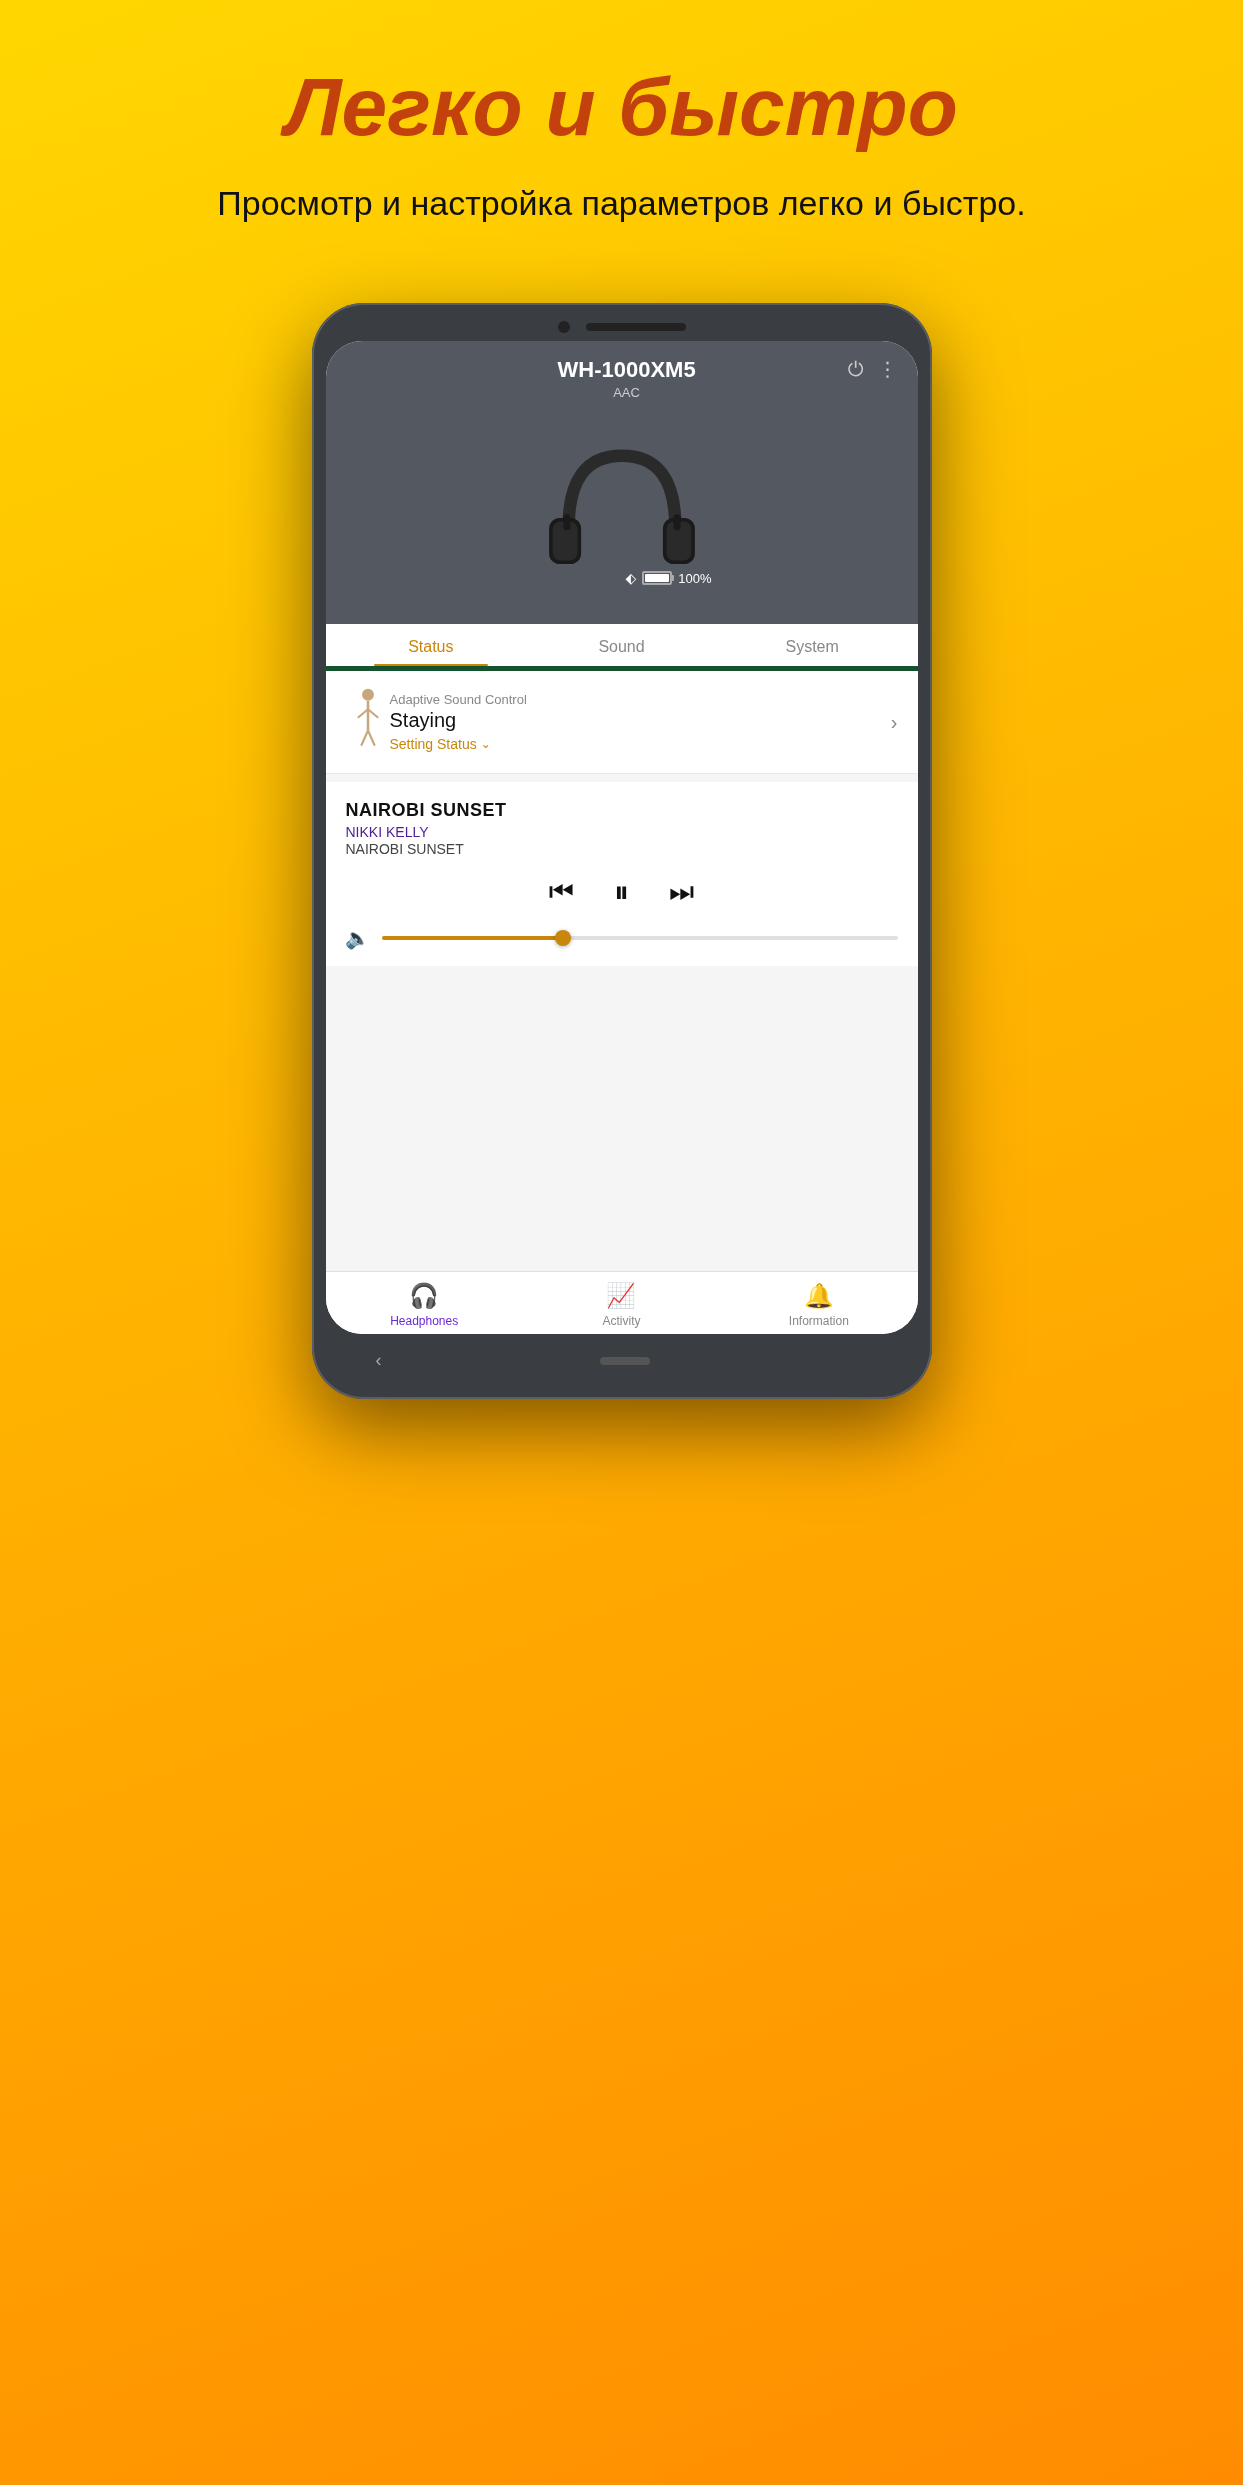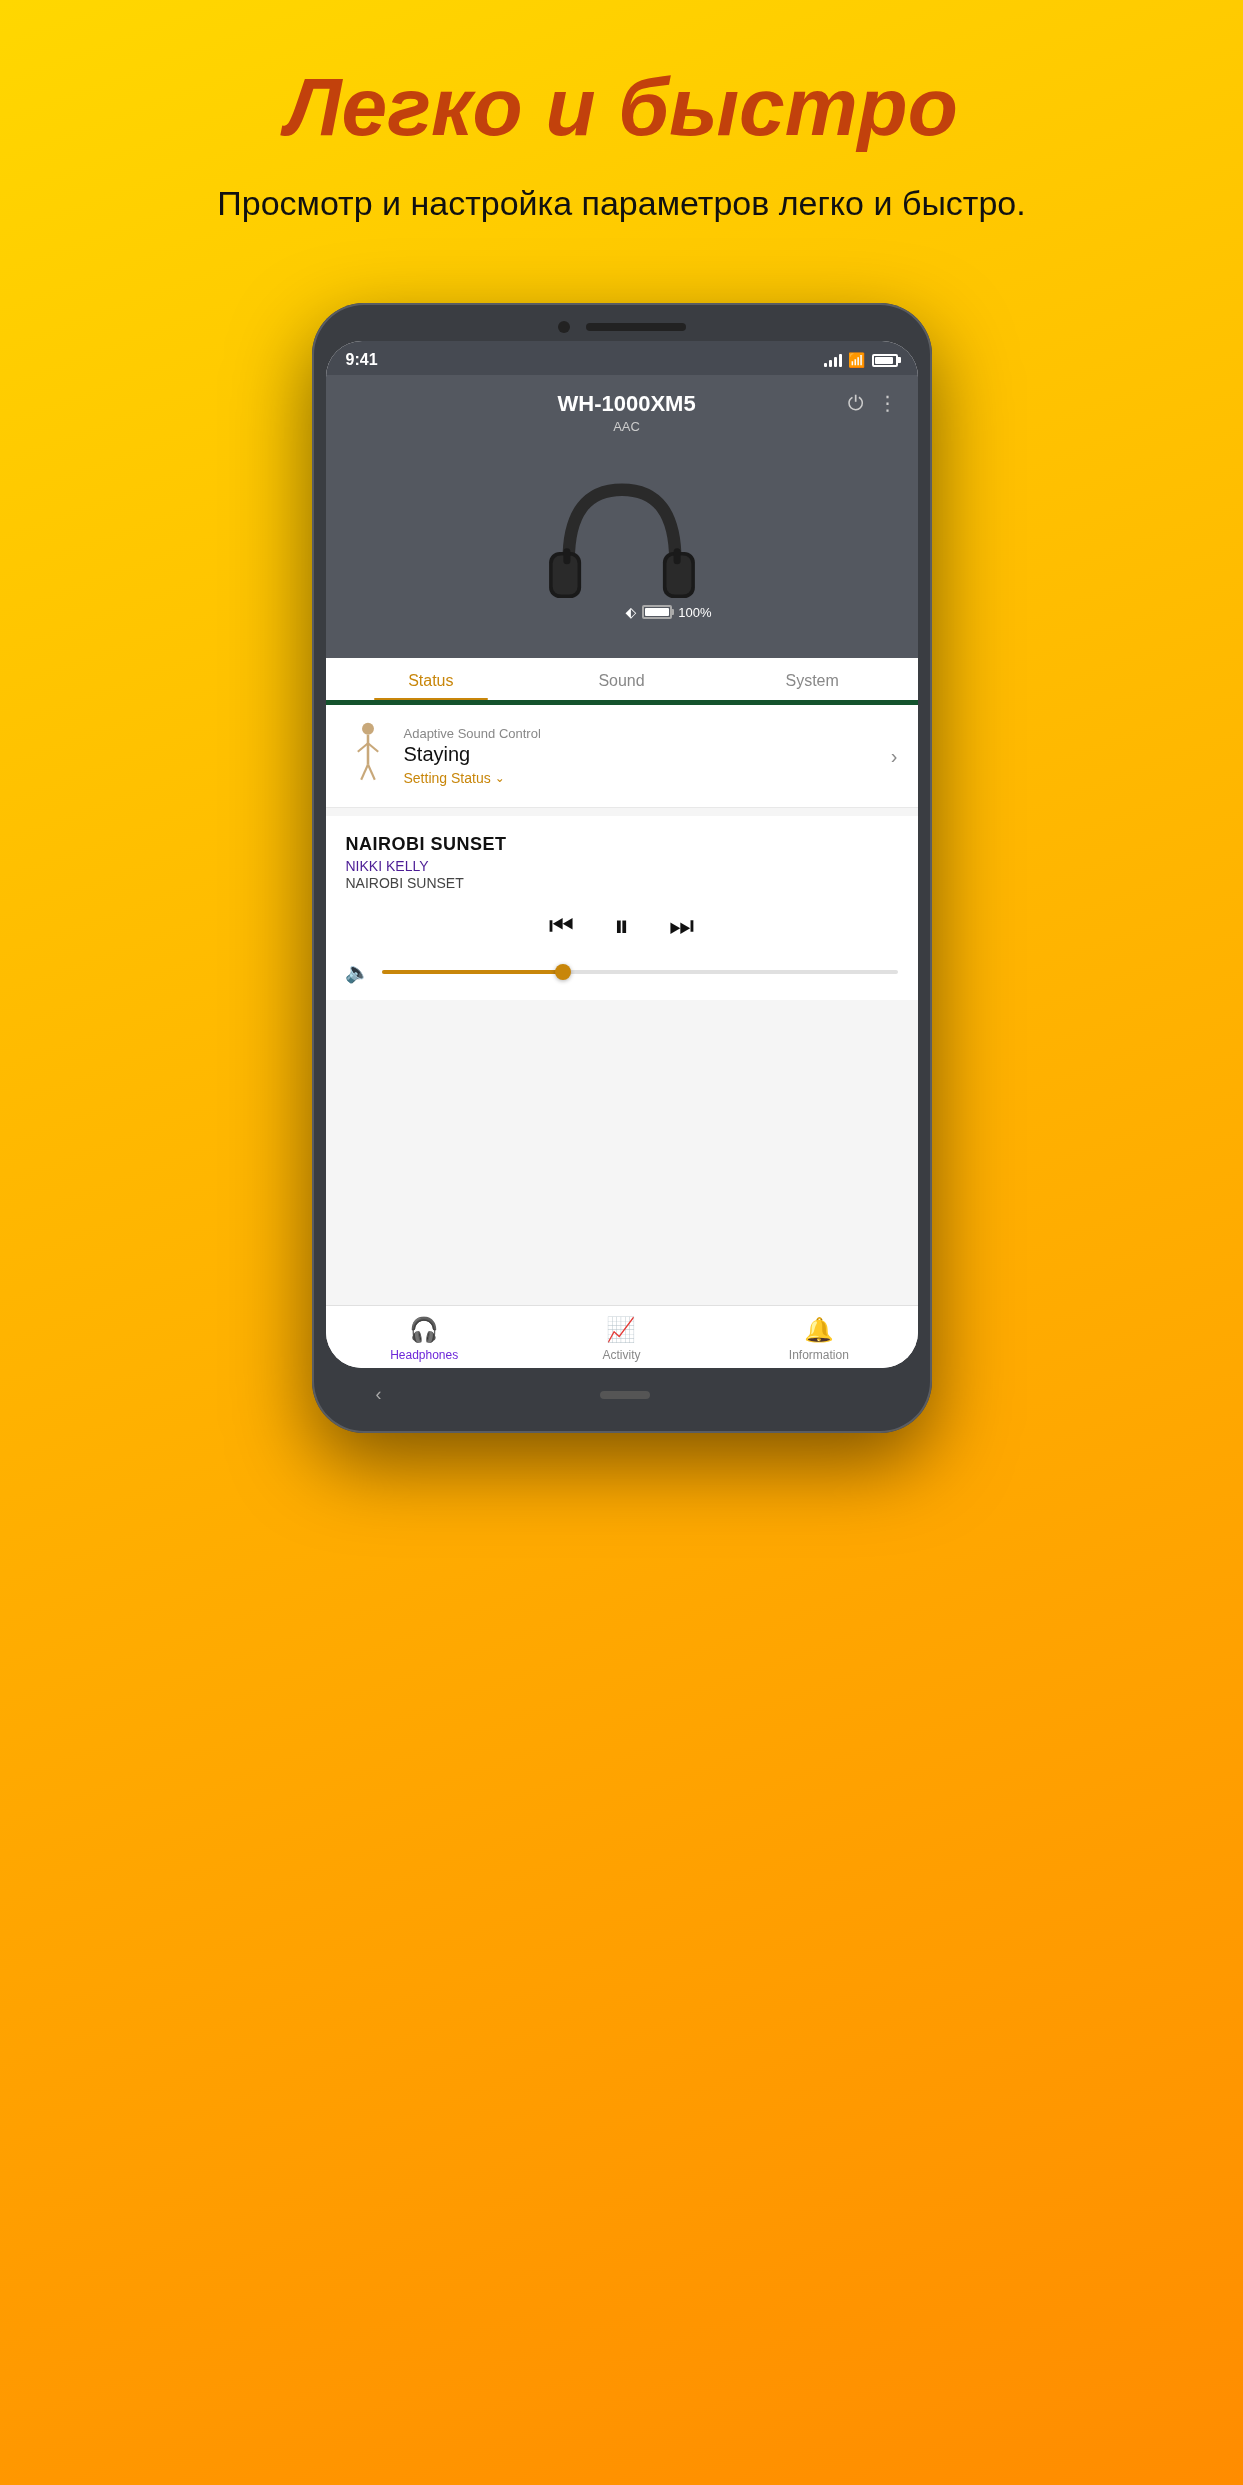--- a/index.html
+++ b/index.html
@@ -275,21 +275,20 @@
       min-height: 600px;
       padding: 0;
     }
 
     
     .asc-section {
       background: #fff;
       padding: 16px 20px;
       display: flex;
       align-items: center;
-      gap: 14px;
       border-bottom: 1px solid #e8e8e8;
     }
 
     .asc-figure {
       width: 44px;
       height: 70px;
       flex-shrink: 0;
       display: flex;
       align-items: center;
       justify-content: center;
@@ -485,35 +484,20 @@
 
 <div class="phone-mockup">
 
   <div class="phone-top-bar">
     <div class="camera-dot"></div>
     <div class="speaker-bar"></div>
   </div>
 
   <div class="phone-screen">
 
-    <div class="status-bar">
-      <span>9:41</span>
-      <div class="status-icons">
-        <div class="signal-bars">
-          <span style="height:4px;"></span>
-          <span style="height:7px;"></span>
-          <span style="height:10px;"></span>
-          <span style="height:13px;"></span>
-        </div>
-        <span class="wifi-icon">📶</span>
-        <div class="battery-icon">
-          <div class="battery-fill"></div>
-        </div>
-      </div>
-    </div>
 
     <div class="app-header">
       <div class="app-header-top">
         <div class="header-spacer"></div>
         <div>
           <div class="device-name">WH-1000XM5</div>
           <div class="device-codec">AAC</div>
         </div>
         <div class="header-actions">
           <button class="header-icon-btn">⏻</button>

